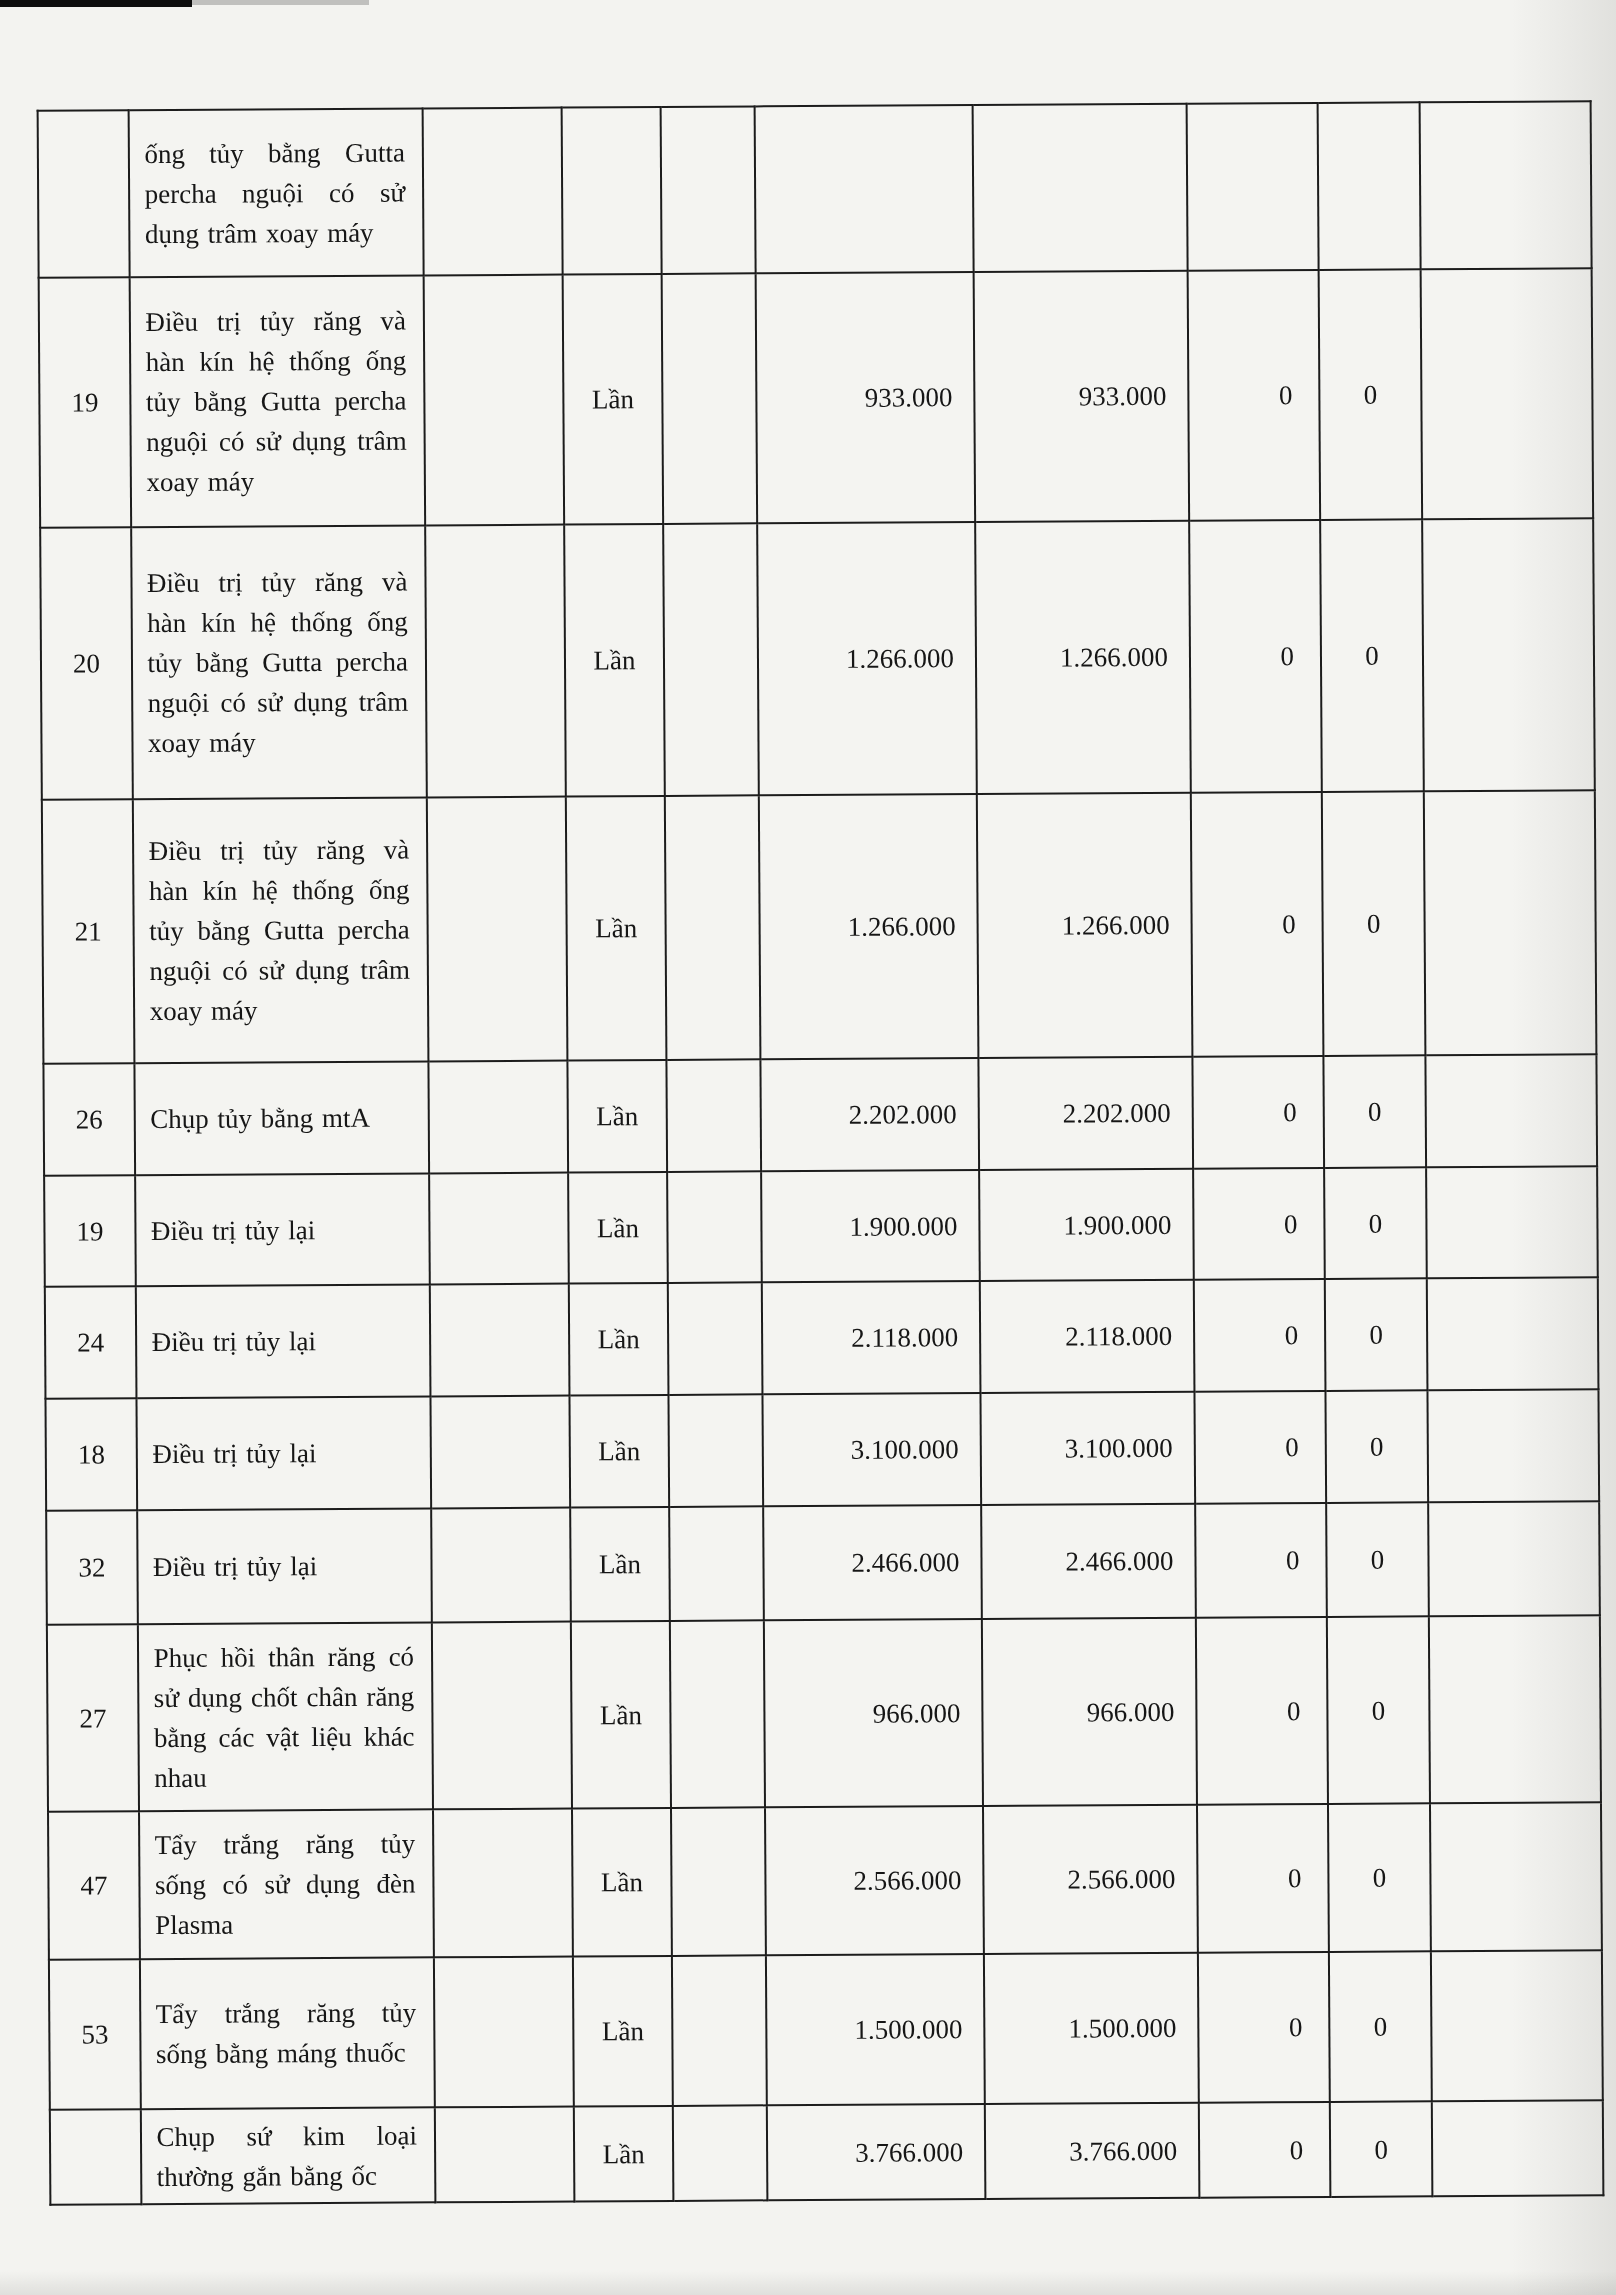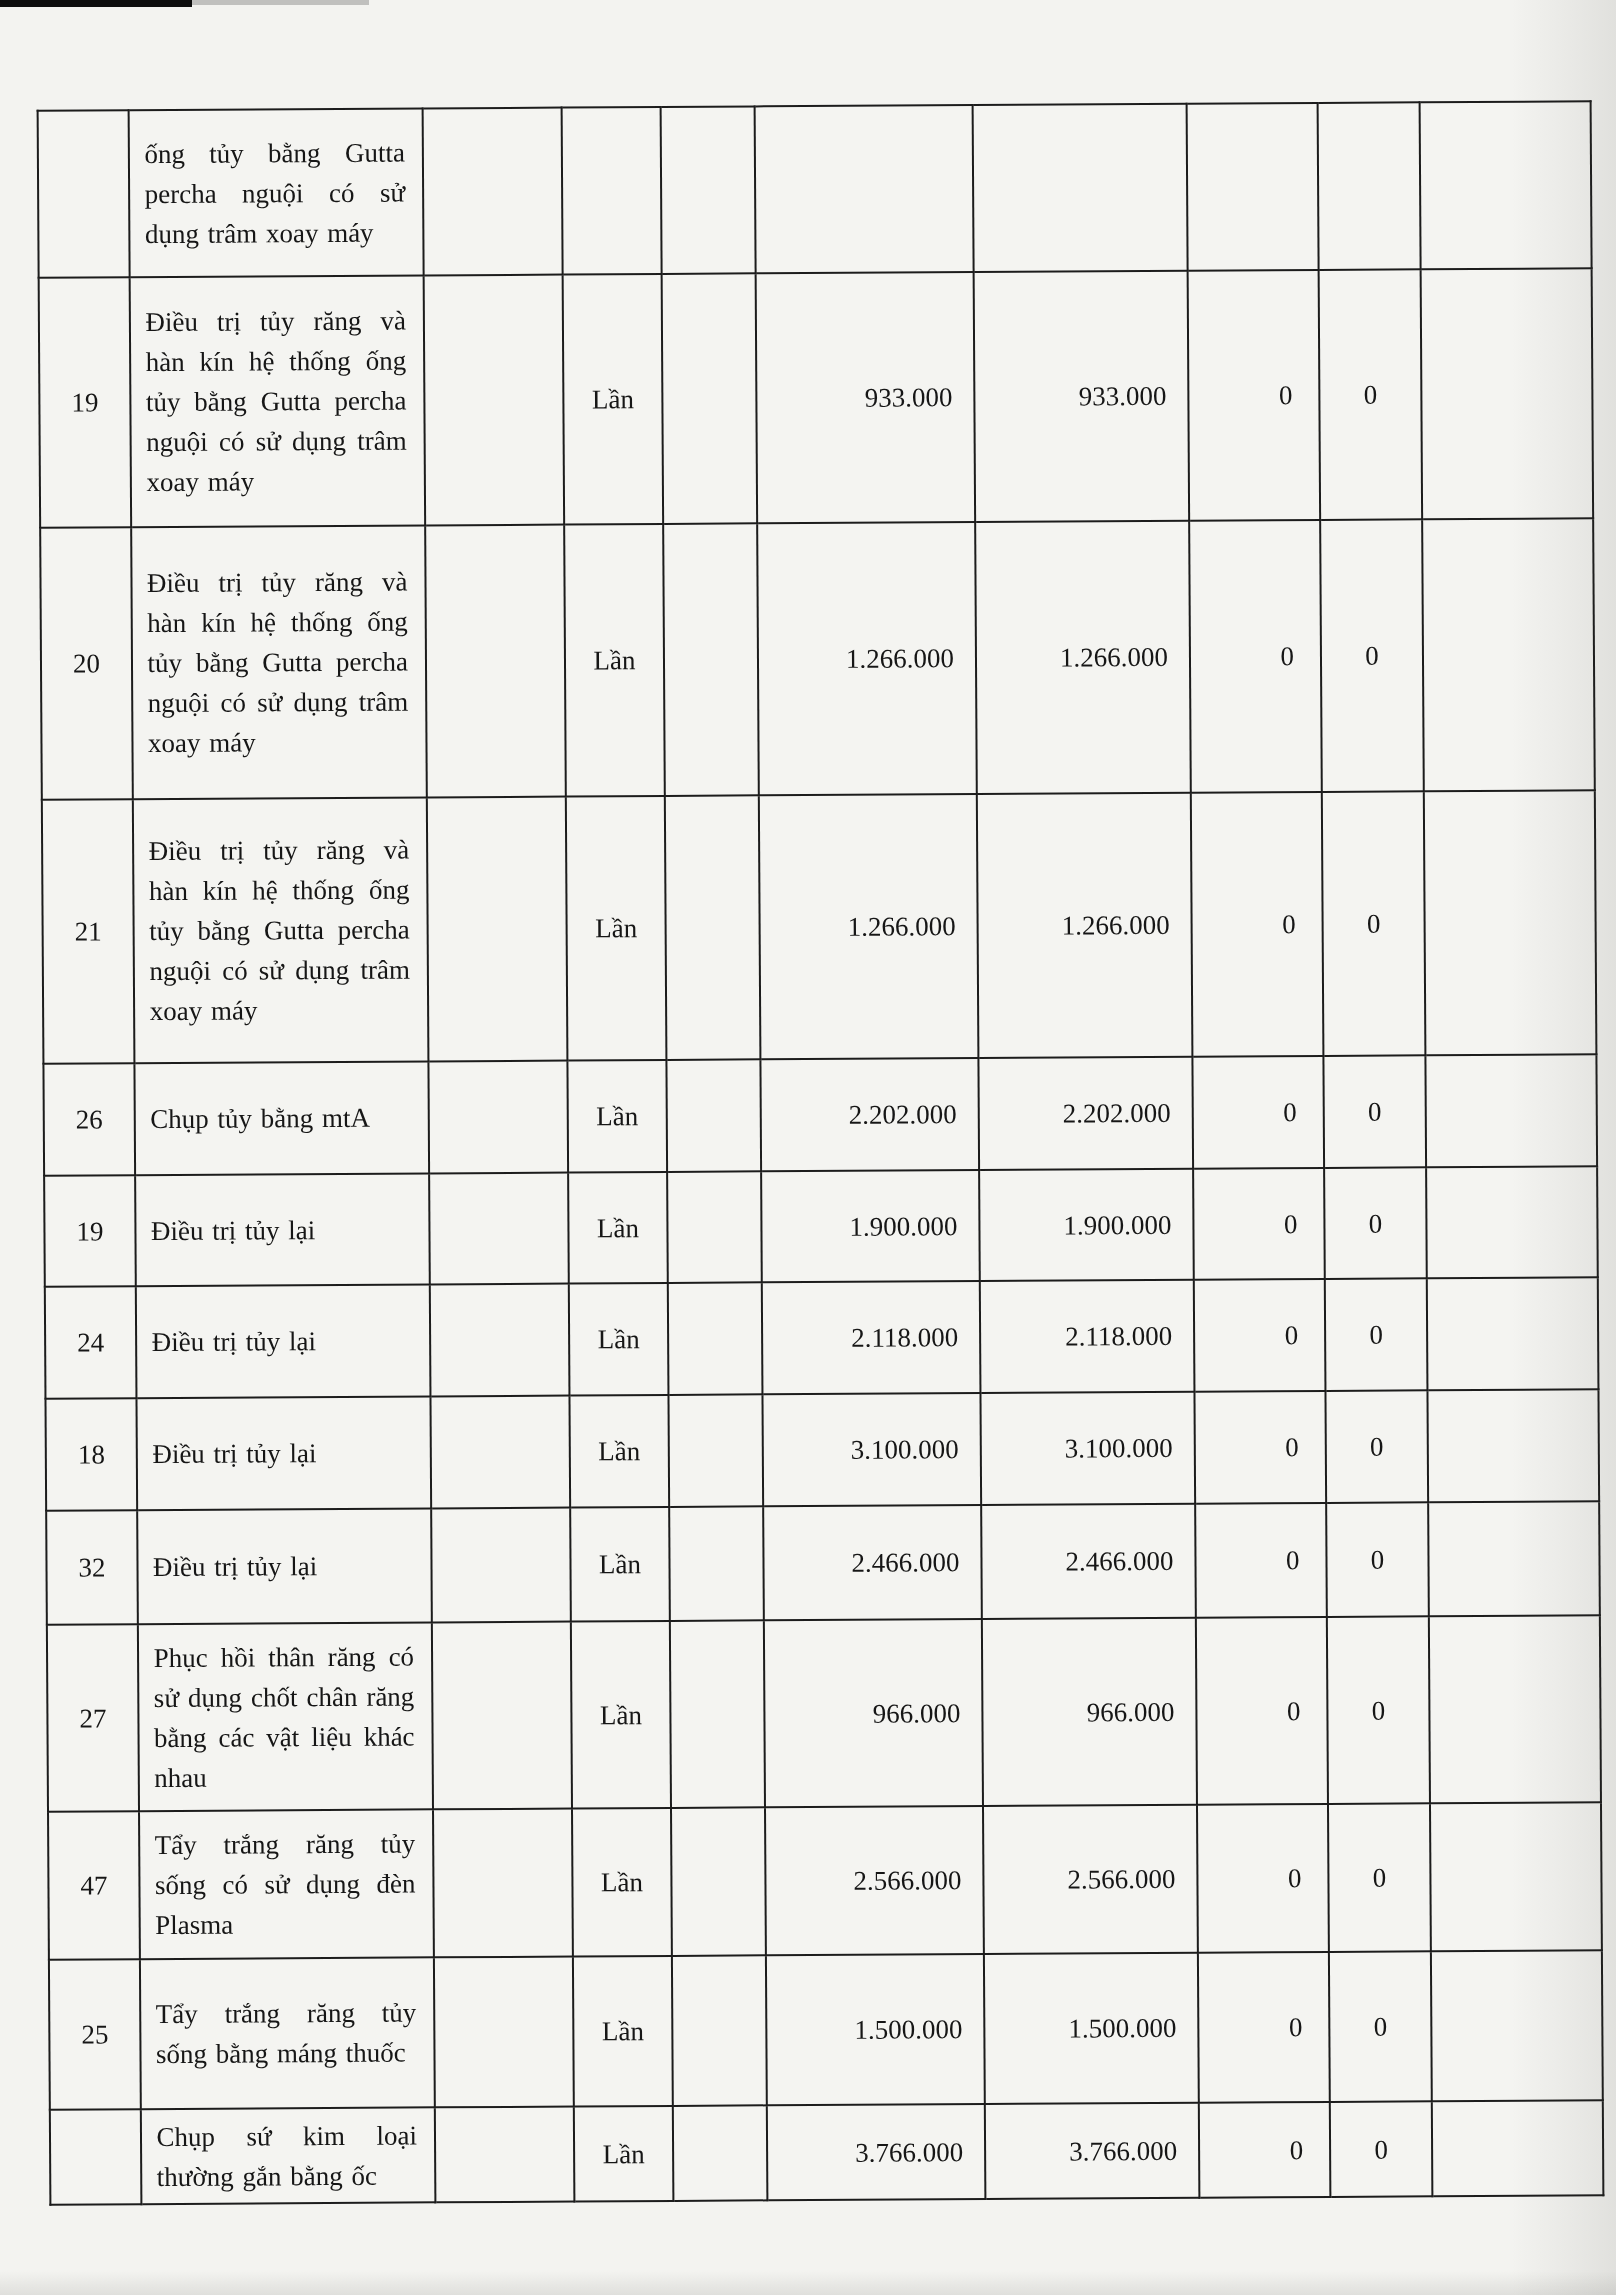--- a/index.html
+++ b/index.html
@@ -231,21 +231,21 @@
         <td class="c-empty1"></td>
         <td class="c-unit">Lần</td>
         <td class="c-empty2"></td>
         <td class="c-price1">2.566.000</td>
         <td class="c-price2">2.566.000</td>
         <td class="c-zero1">0</td>
         <td class="c-zero2">0</td>
         <td class="c-empty3"></td>
       </tr>
       <tr style="height: 150px;">
-        <td class="c-no">25</td>
+        <td class="c-no">53</td>
         <td class="c-name">Tẩy trắng răng tủy sống bằng máng thuốc</td>
         <td class="c-empty1"></td>
         <td class="c-unit">Lần</td>
         <td class="c-empty2"></td>
         <td class="c-price1">1.500.000</td>
         <td class="c-price2">1.500.000</td>
         <td class="c-zero1">0</td>
         <td class="c-zero2">0</td>
         <td class="c-empty3"></td>
       </tr>

